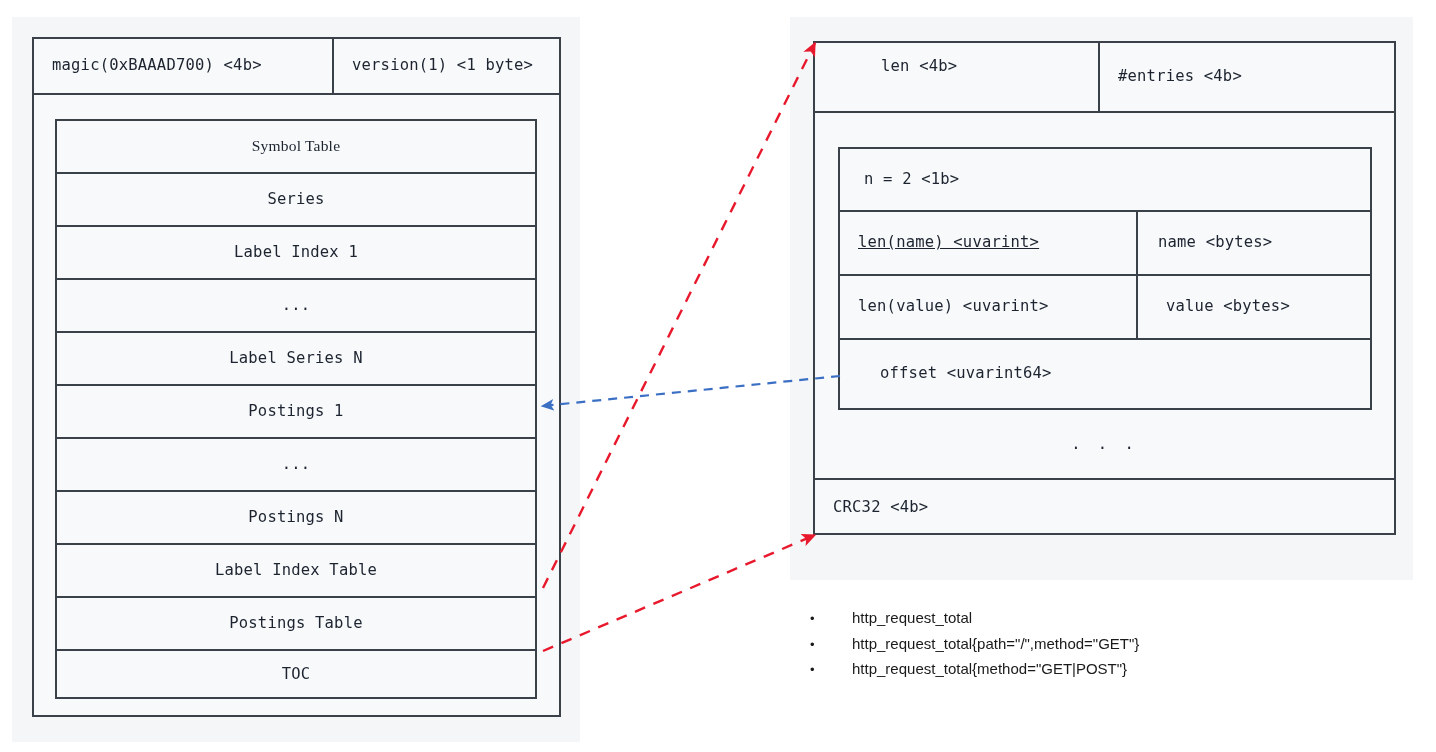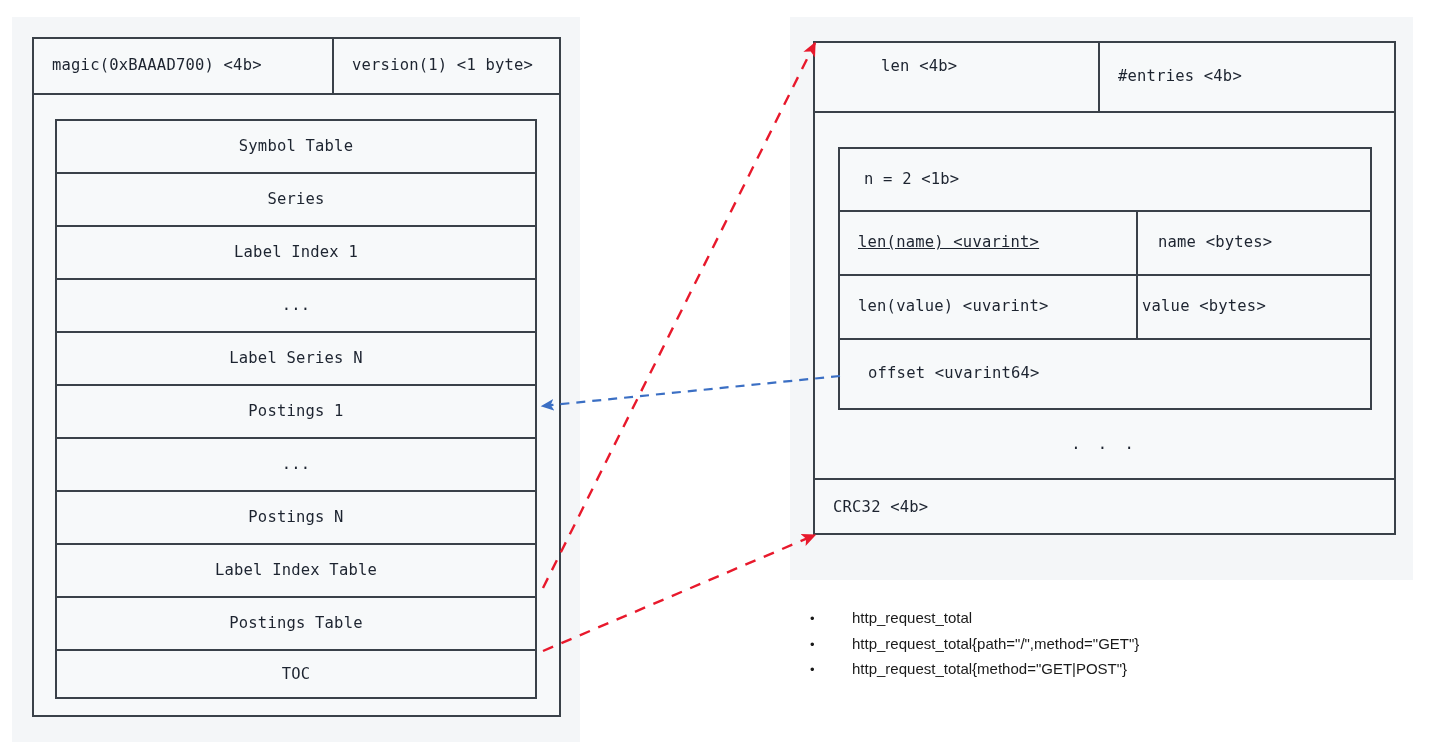--- a/index.html
+++ b/index.html
@@ -116,21 +116,21 @@
 
 <div class="frame" id="left-outer"></div>
 <div class="vline" id="left-header-divider"></div>
 <div class="hline" id="left-header-bottom"></div>
 
 <div class="cell left" style="left:34px; top:37px; width:298px; height:56px;">magic(0xBAAAD700) &lt;4b&gt;</div>
 <div class="cell left" style="left:334px; top:37px; width:196px; height:56px;">version(1) &lt;1 byte&gt;</div>
 
 <div class="frame" id="left-inner"></div>
 
-<div class="cell center" style="left:55px; top:119px;  width:482px; height:53px;">Symbol Table</div>
+<div class="cell center" style="left:55px; top:119px;  width:482px; height:53px;font-family:Liberation Serif, serif;">Symbol Table</div>
 <div class="hline" style="left:55px; top:172px;  width:482px;"></div>
 <div class="cell center" style="left:55px; top:172px;  width:482px; height:53px;">Series</div>
 <div class="hline" style="left:55px; top:225px;  width:482px;"></div>
 <div class="cell center" style="left:55px; top:225px;  width:482px; height:53px;">Label Index 1</div>
 <div class="hline" style="left:55px; top:278px;  width:482px;"></div>
 <div class="cell center" style="left:55px; top:278px;  width:482px; height:53px;">...</div>
 <div class="hline" style="left:55px; top:331px;  width:482px;"></div>
 <div class="cell center" style="left:55px; top:331px;  width:482px; height:53px;">Label Series N</div>
 <div class="hline" style="left:55px; top:384px;  width:482px;"></div>
 <div class="cell center" style="left:55px; top:384px;  width:482px; height:53px;">Postings 1</div>
@@ -159,23 +159,23 @@
 <div class="hline" id="entry-h2"></div>
 <div class="hline" id="entry-h3"></div>
 <div class="vline" id="entry-v1"></div>
 
 <div class="cell left" style="left:840px; top:147px; width:532px; height:63px; padding-left:24px;">n = 2 &lt;1b&gt;</div>
 
 <div class="cell left" style="left:840px; top:210px; width:296px; height:64px;text-decoration:underline;">len(name) &lt;uvarint&gt;</div>
 <div class="cell left" style="left:1138px; top:210px; width:234px; height:64px; padding-left:20px;">name &lt;bytes&gt;</div>
 
 <div class="cell left" style="left:840px; top:274px; width:296px; height:64px;">len(value) &lt;uvarint&gt;</div>
-<div class="cell left" style="left:1138px; top:274px; width:234px; height:64px; padding-left:4px;">value &lt;bytes&gt;</div>
-
-<div class="cell left" style="left:840px; top:338px; width:532px; height:70px; padding-left:28px;">offset &lt;uvarint64&gt;</div>
+<div class="cell left" style="left:1138px; top:274px; width:234px; height:64px; padding-left:28px;">value &lt;bytes&gt;</div>
+
+<div class="cell left" style="left:840px; top:338px; width:532px; height:70px; padding-left:40px;">offset &lt;uvarint64&gt;</div>
 
 <div class="cell center" style="left:813px; top:410px; width:583px; height:68px; letter-spacing:4px;">. . .</div>
 
 <div class="hline" id="right-crc-top"></div>
 <div class="cell left" style="left:815px; top:478px; width:581px; height:57px;">CRC32 &lt;4b&gt;</div>
 
 <svg id="arrow-layer" viewBox="0 0 1436 752" xmlns="http://www.w3.org/2000/svg">
   <defs>
     <marker id="red-head" markerWidth="7" markerHeight="7" refX="5.4" refY="3.1" orient="auto" markerUnits="strokeWidth">
       <path d="M0,0.4 L6,3.1 L0,5.8 L1.4,3.1 Z" fill="#e8192c"></path>

